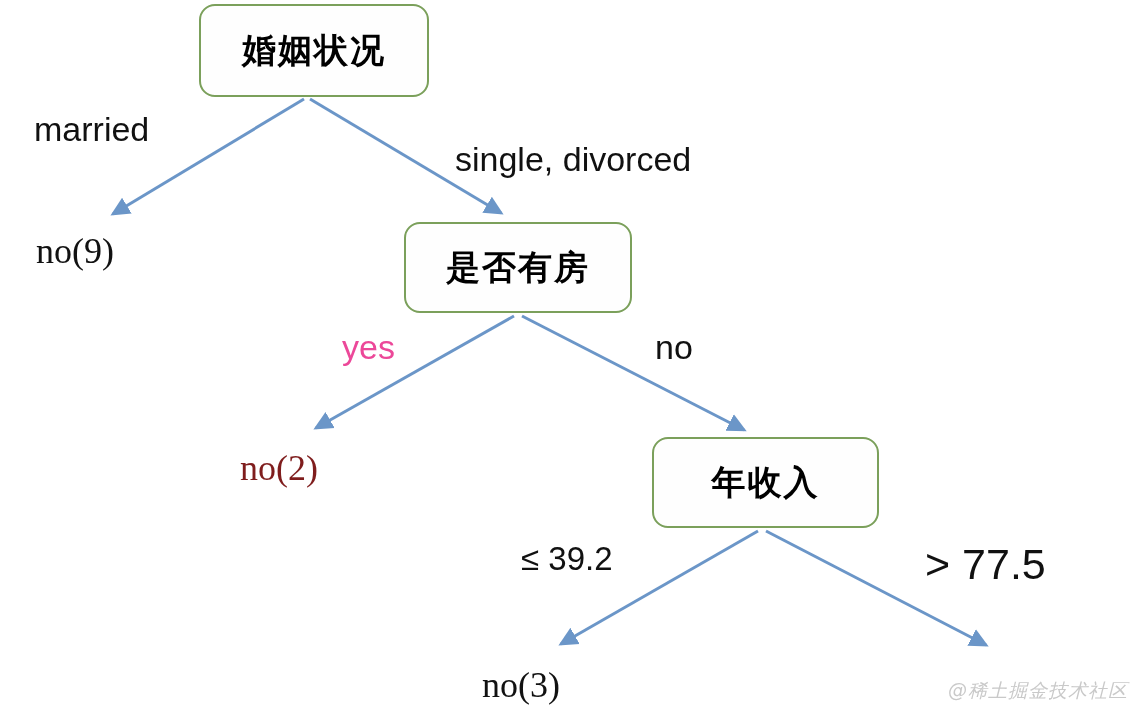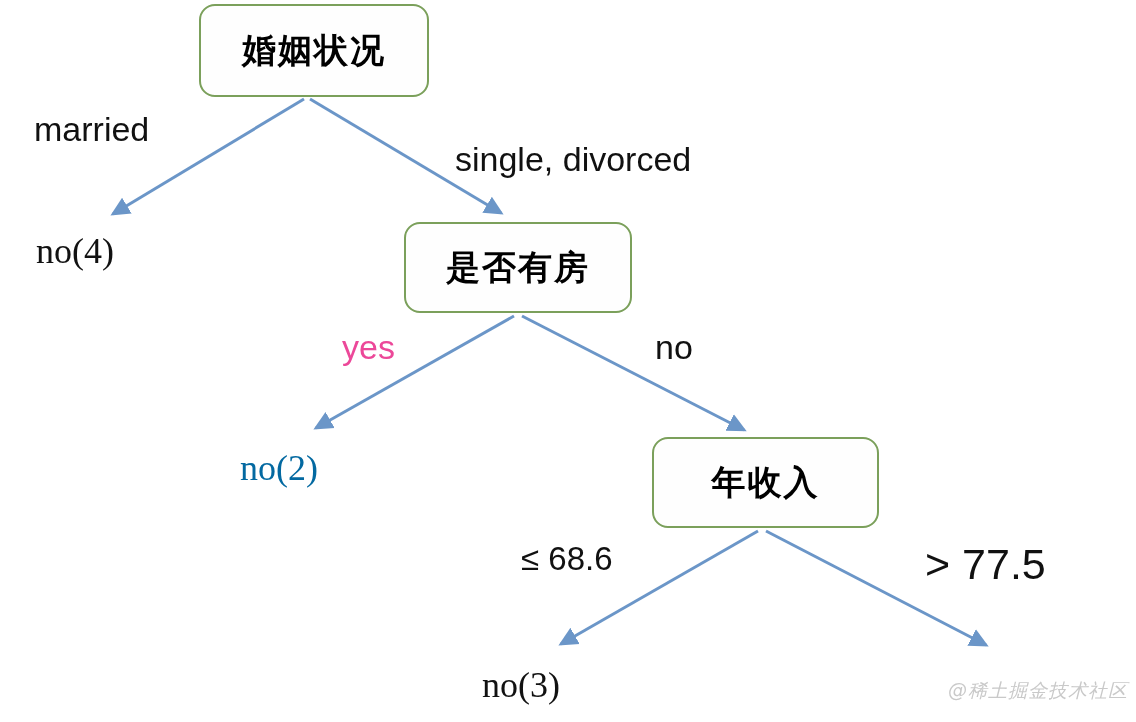--- a/index.html
+++ b/index.html
@@ -88,26 +88,26 @@
   </div>
 
   <div class="node-box" style="left: 652px; top: 437px; width: 227px; height: 91px; font-size: 34px; border-color: rgb(123, 160, 91); background: rgb(254, 254, 254);">
     <span>年收入</span>
   </div>
 
   <div class="node-box" style="left: 404px; top: 222px; width: 228px; height: 91px; font-size: 34px; border-color: rgb(123, 160, 91); background: rgb(254, 254, 254);">
     <span>是否有房</span>
   </div>
 
-  <div class="leaf-label" style="left: 36px; top: 230px; font-size: 36px; color: rgb(17, 17, 17);">no(4)</div>
-  <div class="leaf-label" style="left: 240px; top: 447px; font-size: 36px; color: #0369a1;">no(2)</div>
+  <div class="leaf-label" style="left: 36px; top: 230px; font-size: 36px; color: rgb(17, 17, 17);">no(9)</div>
+  <div class="leaf-label" style="left: 240px; top: 447px; font-size: 36px; color: #7f1d1d;">no(2)</div>
   <div class="leaf-label" style="left: 482px; top: 664px; font-size: 36px; color: rgb(17, 17, 17);">no(3)</div>
 
   <div class="edge-label" style="left: 34px; top: 110px; font-size: 34px; color: rgb(17, 17, 17);">married</div>
   <div class="edge-label" style="left: 455px; top: 110px; font-size: 34px; color: rgb(17, 17, 17); margin-top: 30px;">single, divorced</div>
   <div class="edge-label" style="left: 342px; top: 328px; font-size: 34px; color: #ec4899;">yes</div>
   <div class="edge-label" style="left: 655px; top: 328px; font-size: 34px; color: rgb(17, 17, 17);">no</div>
-  <div class="edge-label" style="left: 521px; top: 540px; font-size: 33px; color: rgb(17, 17, 17);">≤ 68.6</div>
+  <div class="edge-label" style="left: 521px; top: 540px; font-size: 33px; color: rgb(17, 17, 17);">≤ 39.2</div>
   <div class="edge-label" style="left: 925px; top: 540px; font-size: 43px; color: rgb(17, 17, 17);">&gt; 77.5</div>
 
   <div class="watermark" style="left: 948px; top: 678px; color: rgb(201, 201, 201); font-style: italic;">@稀土掘金技术社区</div>
 
 </div>
 
 </body></html>

